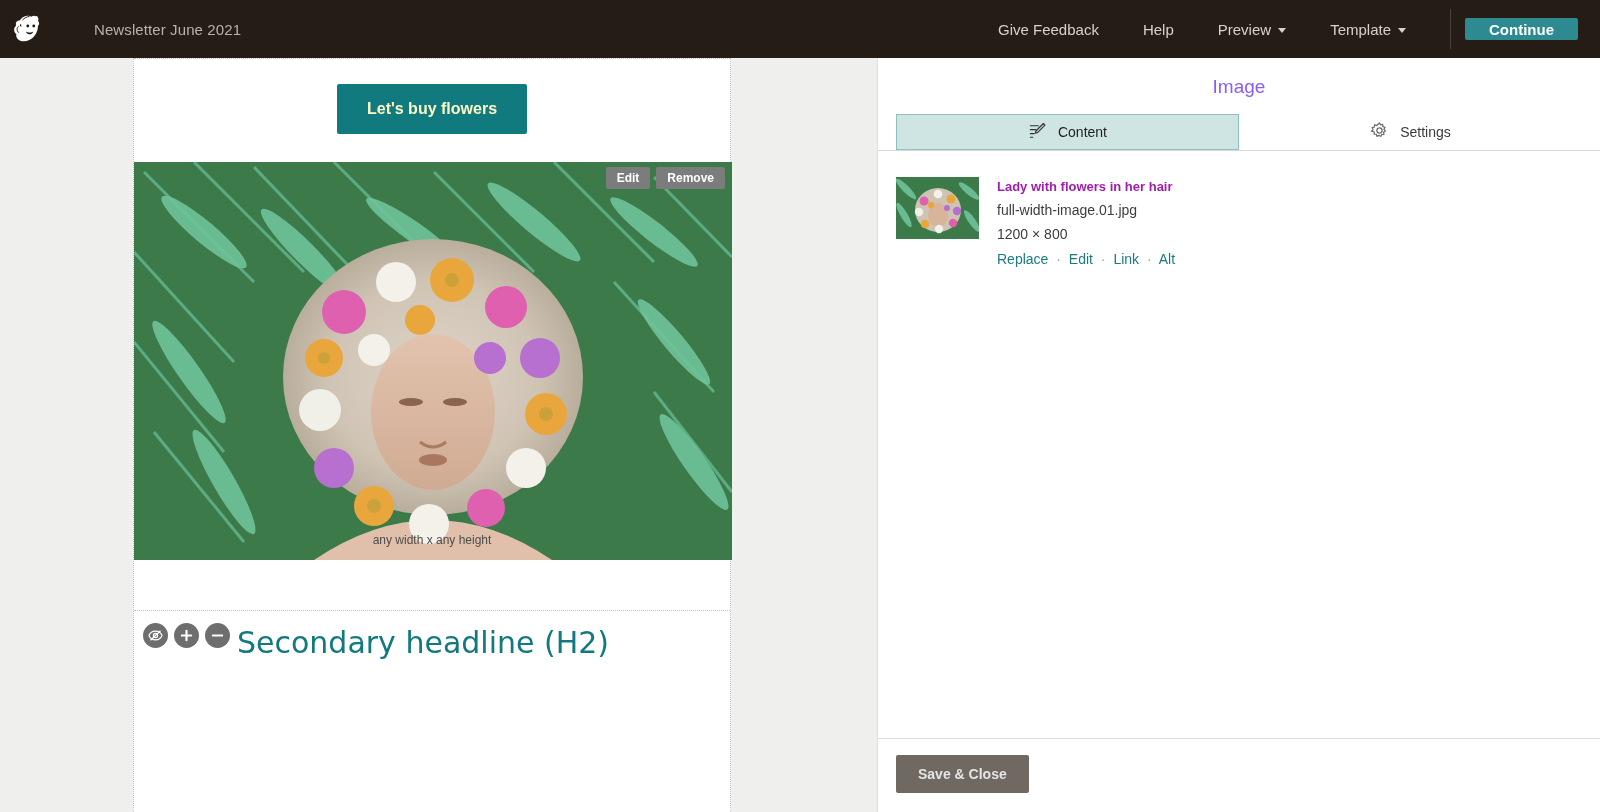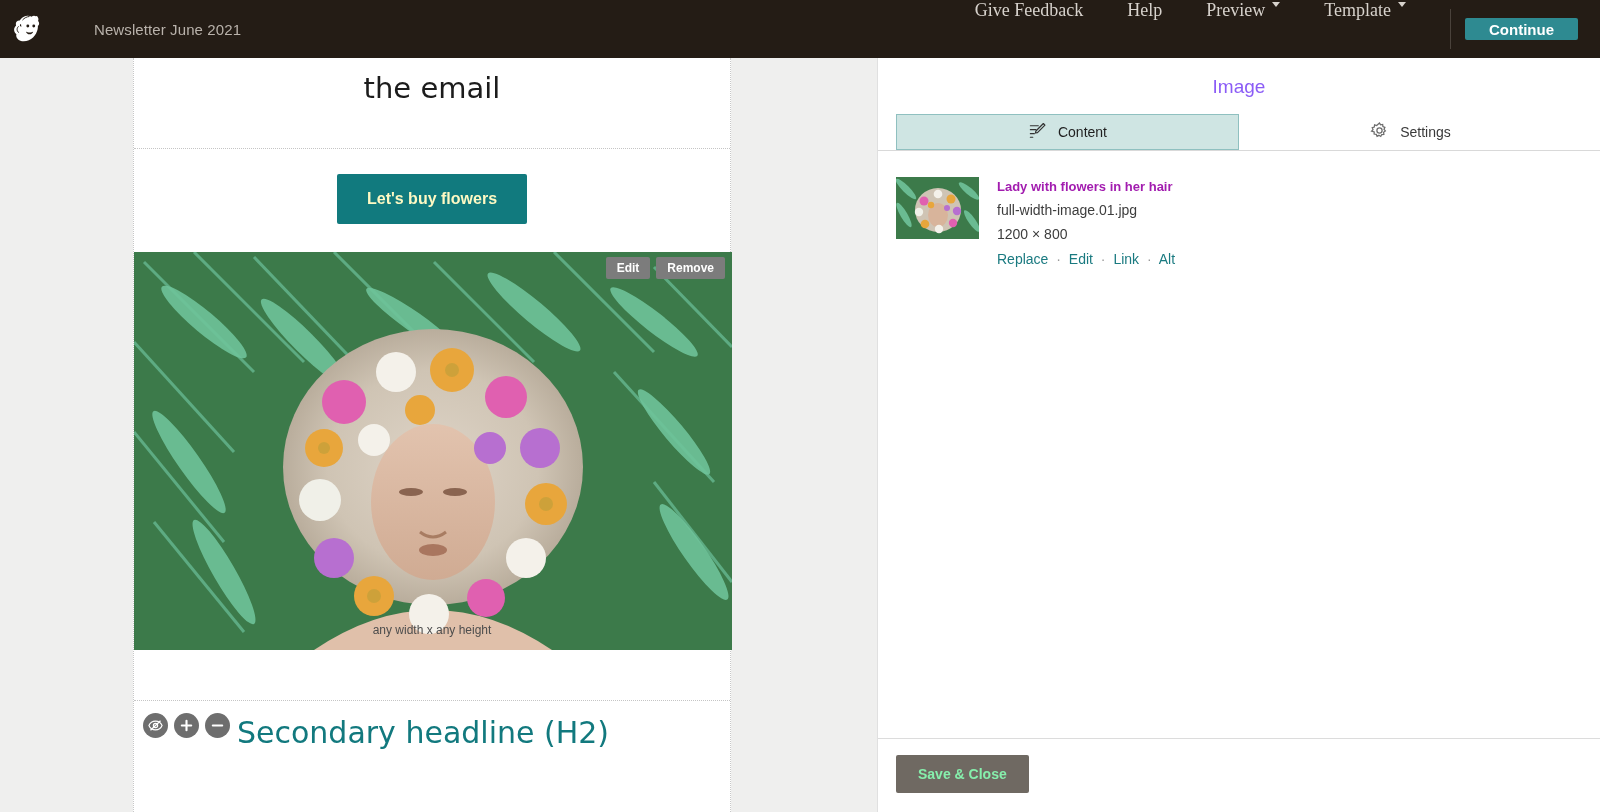--- a/index.html
+++ b/index.html
@@ -23,23 +23,23 @@
     flex: 0 0 auto;
   }
   .campaign-title {
     color: #b9b2ab; font-size: 15px; margin-left: 36px;
     letter-spacing: .1px; white-space: nowrap;
   }
   .topbar-right {
     margin-left: auto; display: flex; align-items: center; height: 100%;
   }
   .nav-item {
-    color: #d7d2cc; font-size: 18px; padding: 0 22px;
-    display: flex; gap: 7px;
-    height: 100%; cursor: pointer; white-space: nowrap; font-family: Liberation Serif, serif;
+    color: #d7d2cc; font-size: 15px; padding: 0 22px;
+    display: flex; align-items: center; gap: 7px;
+    height: 100%; cursor: pointer; white-space: nowrap;
   }
   .caret {
     width: 0; height: 0; border-left: 4.5px solid transparent;
     border-right: 4.5px solid transparent; border-top: 5px solid #d7d2cc;
     margin-top: 2px;
   }
   .nav-divider {
     width: 1px; height: 40px; background: #4a423b; margin: 0 14px 0 22px;
   }
   .continue-btn {
@@ -162,21 +162,21 @@
   .media-actions a {
     color: #1a7a80; text-decoration: none; cursor: pointer;
   }
   .sep { padding: 0 4px; color: #9a9a9a; }
 
   .panel-footer {
     flex: 0 0 auto; border-top: 1px solid #dcdcdc;
     padding: 16px 0 0 18px; height: 74px;
   }
   .save-btn {
-    background: #6f6962; color: #86efac; font-size: 14px; font-weight: bold;
+    background: #6f6962; color: #e5e5e5; font-size: 14px; font-weight: bold;
     border: none; padding: 0 22px; height: 38px; cursor: pointer;
     border-radius: 2px;
   }
 </style>
 </head>
 <body>
 
 <div class="topbar">
   <div class="logo-wrap">
     <svg width="38" height="38" viewBox="0 0 64 64" aria-hidden="true">
@@ -216,23 +216,20 @@
     <div class="nav-divider"></div>
     <button class="continue-btn">Continue</button>
   </div>
 </div>
 
 <div class="workspace">
 
   <div class="canvas-area">
     <div class="email-canvas">
 
-      <div class="block-text">
-        <div class="headline-cut">the email</div>
-      </div>
 
       <div class="sec-divider"></div>
 
       <div class="block-button">
         <button class="cta-btn">Let's buy flowers</button>
       </div>
 
       <div class="block-image">
         <svg class="hero-img" viewBox="0 0 598 398" preserveAspectRatio="none" aria-hidden="true">
           <defs>

